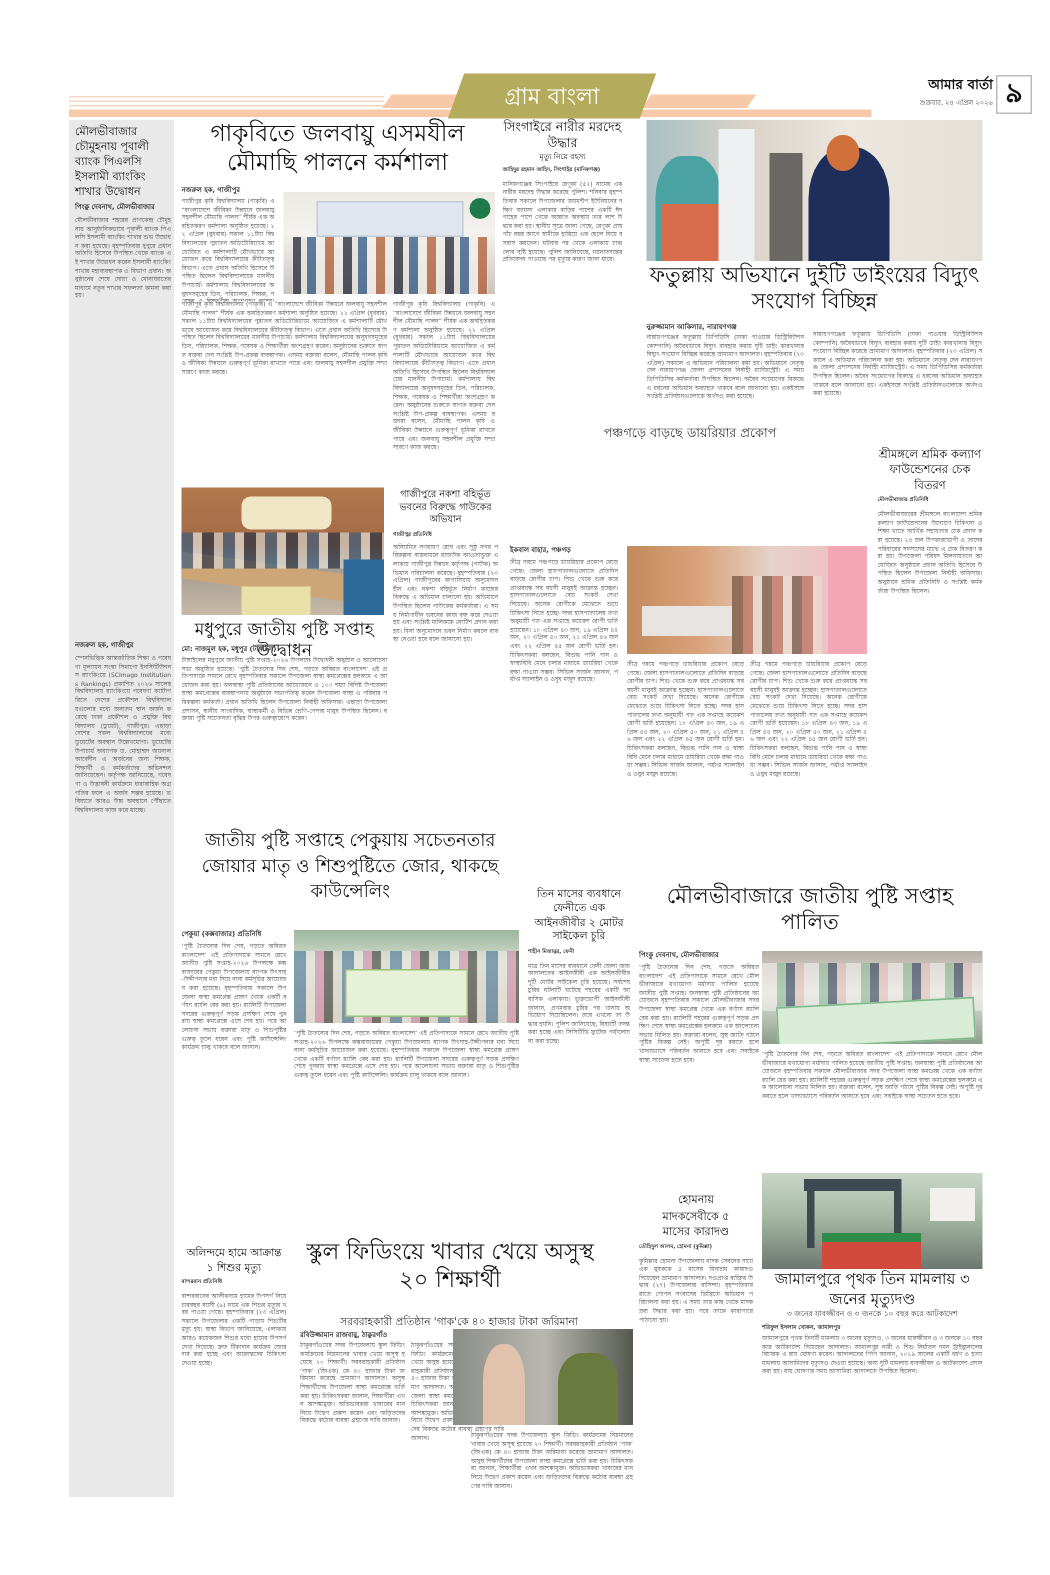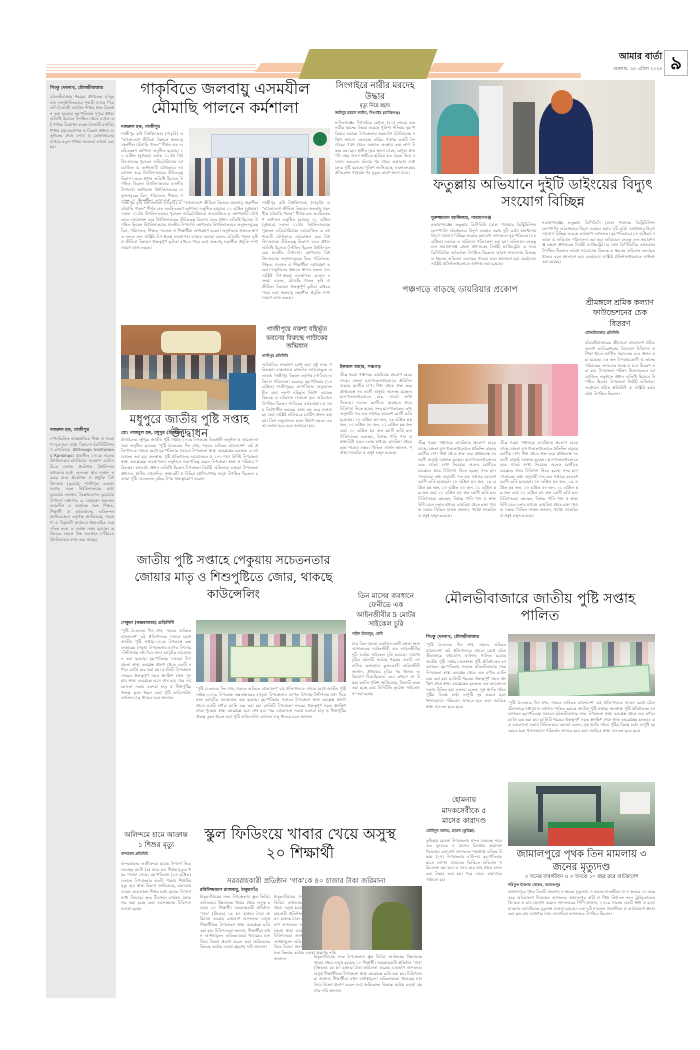--- a/index.html
+++ b/index.html
@@ -15,28 +15,30 @@
 <body>
 
 <div class="abs" style="left:46px;top:63px;width:612px;height:14px;">
   <div class="abs rule" style="left:0;top:1px;width:210px;height:1px;background:#f3d5c0;"></div>
   <div class="abs rule" style="left:0;top:4px;width:210px;height:1px;background:#f3d5c0;"></div>
   <div class="abs rule" style="left:0;top:7px;width:210px;height:1px;background:#f3d5c0;"></div>
   <div class="abs rule" style="left:0;top:10px;width:535px;height:5px;"></div>
   <div class="abs rule" style="left:212px;top:0;width:50px;height:9px;transform:skewX(-35deg);"></div>
   <div class="abs rule" style="left:385px;top:0;width:70px;height:9px;transform:skewX(-35deg);"></div>
   <div class="abs" style="left:258px;top:-14px;width:128px;height:30px;background:#b5ab5c;transform:skewX(-20deg);"></div>
+  <div class="abs" style="left:258px;top:-12px;width:128px;height:28px;color:#fff;font-family:'DejaVu Sans',sans-serif;font-size:15px;text-align:center;line-height:26px;">গ্রাম বাংলা</div>
   <div class="abs" style="left:520px;top:-14px;width:96px;text-align:right;font-size:9px;font-weight:bold;color:#111;">আমার বার্তা</div>
   <div class="abs" style="left:520px;top:3px;width:96px;text-align:right;font-size:4.5px;color:#555;">শুক্রবার, ২৪ এপ্রিল ২০২৬</div>
   <div class="abs" style="left:618px;top:-13px;width:22px;height:24px;border:1px solid #bbb;text-align:center;font-size:18px;line-height:24px;font-weight:bold;color:#111;">৯</div>
 </div>
 
 <div class="abs" style="left:46px;top:80px;width:70px;height:918px;background:#e9e9ea;"></div>
 
 <div class="abs" style="left:50px;top:83px;width:64px;">
+  <div class="hl" style="font-size:7.4px;text-align:left;line-height:10px;">মৌলভীবাজার চৌমুহনায় পূবালী ব্যাংক পিএলসি ইসলামী ব্যাংকিং শাখার উদ্বোধন</div>
   <div class="byline" style="margin:2px 0;">পিংকু দেবনাথ, মৌলভীবাজার</div>
   <div class="txt" style="height:270px;">মৌলভীবাজার শহরের প্রাণকেন্দ্র চৌমুহনায় আনুষ্ঠানিকভাবে পূবালী ব্যাংক পিএলসি ইসলামী ব্যাংকিং শাখার শুভ উদ্বোধন করা হয়েছে। বৃহস্পতিবার দুপুরে প্রধান অতিথি হিসেবে উপস্থিত থেকে ব্যাংক এই শাখার উদ্বোধন করেন ইসলামী ব্যাংকিং শাখার মহাব্যবস্থাপক ও বিভাগ প্রধান। অনুষ্ঠানের শেষে দোয়া ও মোনাজাতের মাধ্যমে নতুন শাখার সফলতা কামনা করা হয়।</div>
 </div>
 
 <div class="abs" style="left:50px;top:425px;width:64px;">
   <div class="byline" style="margin:2px 0;">নজরুল হক, গাজীপুর</div>
   <div class="txt" style="height:440px;">স্পেনভিত্তিক আন্তর্জাতিক শিক্ষা ও গবেষণা মূল্যায়ন সংস্থা সিমাগো ইনস্টিটিউশনস র‍্যাংকিংয়ে (SCImago Institutions Rankings) প্রকাশিত ২০২৬ সালের বিশ্ববিদ্যালয় র‍্যাংকিংয়ে গবেষণা ক্যাটাগরিতে দেশের প্রকৌশল বিশ্ববিদ্যালয়গুলোর মধ্যে অন্যতম স্থান অর্জন করেছে ঢাকা প্রকৌশল ও প্রযুক্তি বিশ্ববিদ্যালয় (ডুয়েট), গাজীপুর। এছাড়া দেশের সকল বিশ্ববিদ্যালয়ের মধ্যে ডুয়েটের অবস্থান উল্লেখযোগ্য। ডুয়েটের উপাচার্য অধ্যাপক ড. মোহাম্মদ জয়নাল আবেদীন এ অর্জনের জন্য শিক্ষক, শিক্ষার্থী ও কর্মকর্তাদের অভিনন্দন জানিয়েছেন। কর্তৃপক্ষ জানিয়েছে, গবেষণা ও উদ্ভাবনী কার্যক্রমে ধারাবাহিক অগ্রগতির ফলে এ অর্জন সম্ভব হয়েছে। ভবিষ্যতে আরও উচ্চ অবস্থানে পৌঁছাতে বিশ্ববিদ্যালয় কাজ করে যাচ্ছে।</div>
 </div>
 
 <div class="abs" style="left:120px;top:80px;width:210px;">
@@ -111,21 +113,21 @@
 <div class="abs hl" style="left:121px;top:552px;width:225px;font-size:12px;line-height:17px;">জাতীয় পুষ্টি সপ্তাহে পেকুয়ায় সচেতনতার জোয়ার মাতৃ ও শিশুপুষ্টিতে জোর, থাকছে কাউন্সেলিং</div>
 <div class="abs byline" style="left:121px;top:620px;width:70px;">পেকুয়া (কক্সবাজার) প্রতিনিধি</div>
 <div class="abs txt" style="left:121px;top:628px;width:70px;height:170px;">‘পুষ্টি চৈতন্যের দিন শেষ, গড়তে অবিরত বাংলাদেশ’ এই প্রতিপাদ্যকে সামনে রেখে জাতীয় পুষ্টি সপ্তাহ-২০২৬ উপলক্ষে কক্সবাজারের পেকুয়া উপজেলায় ব্যাপক উৎসাহ-উদ্দীপনার মধ্য দিয়ে নানা কর্মসূচির আয়োজন করা হয়েছে। বৃহস্পতিবার সকালে উপজেলা স্বাস্থ্য কমপ্লেক্স প্রাঙ্গণ থেকে একটি বর্ণাঢ্য র‍্যালি বের করা হয়। র‍্যালিটি উপজেলা সদরের গুরুত্বপূর্ণ সড়ক প্রদক্ষিণ শেষে পুনরায় স্বাস্থ্য কমপ্লেক্সে এসে শেষ হয়। পরে আলোচনা সভায় বক্তারা মাতৃ ও শিশুপুষ্টির গুরুত্ব তুলে ধরেন এবং পুষ্টি কাউন্সেলিং কার্যক্রম চালু থাকবে বলে জানান।</div>
 <div class="abs photo" style="left:196px;top:620px;width:150px;height:62px;background:linear-gradient(180deg,#9bb7a0 0%,#d7dccc 35%,#c9c3b4 100%);">
   <div class="abs" style="left:0;top:14px;width:150px;height:48px;background:repeating-linear-gradient(90deg,#3c6f99 0 8px,#f1ede8 8px 14px,#d985b0 14px 20px,#2d2b2a 20px 26px,#e6e1da 26px 32px);opacity:.55;"></div>
   <div class="abs" style="left:34px;top:26px;width:80px;height:30px;background:#e7f1d8;border:1px solid #9bc07d;"></div>
 </div>
 <div class="abs txt" style="left:196px;top:686px;width:150px;height:112px;">‘পুষ্টি চৈতন্যের দিন শেষ, গড়তে অবিরত বাংলাদেশ’ এই প্রতিপাদ্যকে সামনে রেখে জাতীয় পুষ্টি সপ্তাহ-২০২৬ উপলক্ষে কক্সবাজারের পেকুয়া উপজেলায় ব্যাপক উৎসাহ-উদ্দীপনার মধ্য দিয়ে নানা কর্মসূচির আয়োজন করা হয়েছে। বৃহস্পতিবার সকালে উপজেলা স্বাস্থ্য কমপ্লেক্স প্রাঙ্গণ থেকে একটি বর্ণাঢ্য র‍্যালি বের করা হয়। র‍্যালিটি উপজেলা সদরের গুরুত্বপূর্ণ সড়ক প্রদক্ষিণ শেষে পুনরায় স্বাস্থ্য কমপ্লেক্সে এসে শেষ হয়। পরে আলোচনা সভায় বক্তারা মাতৃ ও শিশুপুষ্টির গুরুত্ব তুলে ধরেন এবং পুষ্টি কাউন্সেলিং কার্যক্রম চালু থাকবে বলে জানান।</div>
 
 <div class="abs" style="left:352px;top:592px;width:68px;">
-  <div class="hl" style="font-size:7px;line-height:9.4px;">তিন মাসের ব্যবধানে ফেনীতে এক আইনজীবীর 5 মোটর সাইকেল চুরি</div>
+  <div class="hl" style="font-size:7px;line-height:9.4px;">তিন মাসের ব্যবধানে ফেনীতে এক আইনজীবীর ২ মোটর সাইকেল চুরি</div>
   <div class="byline" style="font-size:3.6px;margin:1px 0 3px;">শাহীন মিজানুর, ফেনী</div>
   <div class="txt" style="height:140px;">মাত্র তিন মাসের ব্যবধানে ফেনী জেলা জজ আদালতের আইনজীবী এক আইনজীবীর দুটি মোটর সাইকেল চুরি হয়েছে। সর্বশেষ চুরির ঘটনাটি ঘটেছে শহরের একটি আবাসিক এলাকায়। ভুক্তভোগী আইনজীবী জানান, প্রথমবার চুরির পর থানায় অভিযোগ দিয়েছিলেন। তবে এখনো তা উদ্ধার হয়নি। পুলিশ জানিয়েছে, বিষয়টি তদন্ত করা হচ্ছে এবং সিসিটিভি ফুটেজ পর্যালোচনা করা হচ্ছে।</div>
 </div>
 
 <div class="abs hl" style="left:440px;top:590px;width:200px;font-size:14px;line-height:17px;">মৌলভীবাজারে জাতীয় পুষ্টি সপ্তাহ পালিত</div>
 <div class="abs byline" style="left:426px;top:634px;width:70px;">পিংকু দেবনাথ, মৌলভীবাজার</div>
 <div class="abs txt" style="left:426px;top:642px;width:80px;height:150px;">‘পুষ্টি চৈতন্যের দিন শেষ, গড়তে অবিরত বাংলাদেশ’ এই প্রতিপাদ্যকে সামনে রেখে মৌলভীবাজারে যথাযোগ্য মর্যাদায় পালিত হয়েছে জাতীয় পুষ্টি সপ্তাহ। জনস্বাস্থ্য পুষ্টি প্রতিষ্ঠানের আয়োজনে বৃহস্পতিবার সকালে মৌলভীবাজার সদর উপজেলা স্বাস্থ্য কমপ্লেক্স থেকে এক বর্ণাঢ্য র‍্যালি বের করা হয়। র‍্যালিটি শহরের গুরুত্বপূর্ণ সড়ক প্রদক্ষিণ শেষে স্বাস্থ্য কমপ্লেক্সের হলরুমে এক আলোচনা সভায় মিলিত হয়। বক্তারা বলেন, সুস্থ জাতি গঠনে পুষ্টির বিকল্প নেই। অপুষ্টি দূর করতে হলে খাদ্যাভ্যাসে পরিবর্তন আনতে হবে এবং সবাইকে স্বাস্থ্য সচেতন হতে হবে।</div>
 <div class="abs photo" style="left:508px;top:634px;width:147px;height:62px;background:linear-gradient(180deg,#b7b0a8 0%,#e4e1dc 45%,#8c9e8c 100%);">
   <div class="abs" style="left:0;top:8px;width:147px;height:32px;background:repeating-linear-gradient(90deg,#f2f0ec 0 10px,#8fbf9a 10px 16px,#2d3e5a 16px 22px,#e8c6c0 22px 28px);opacity:.6;"></div>
   <div class="abs" style="left:10px;top:34px;width:130px;height:26px;background:#d9ecd5;border:1px solid #7fb88b;transform:rotate(-3deg);"></div>

